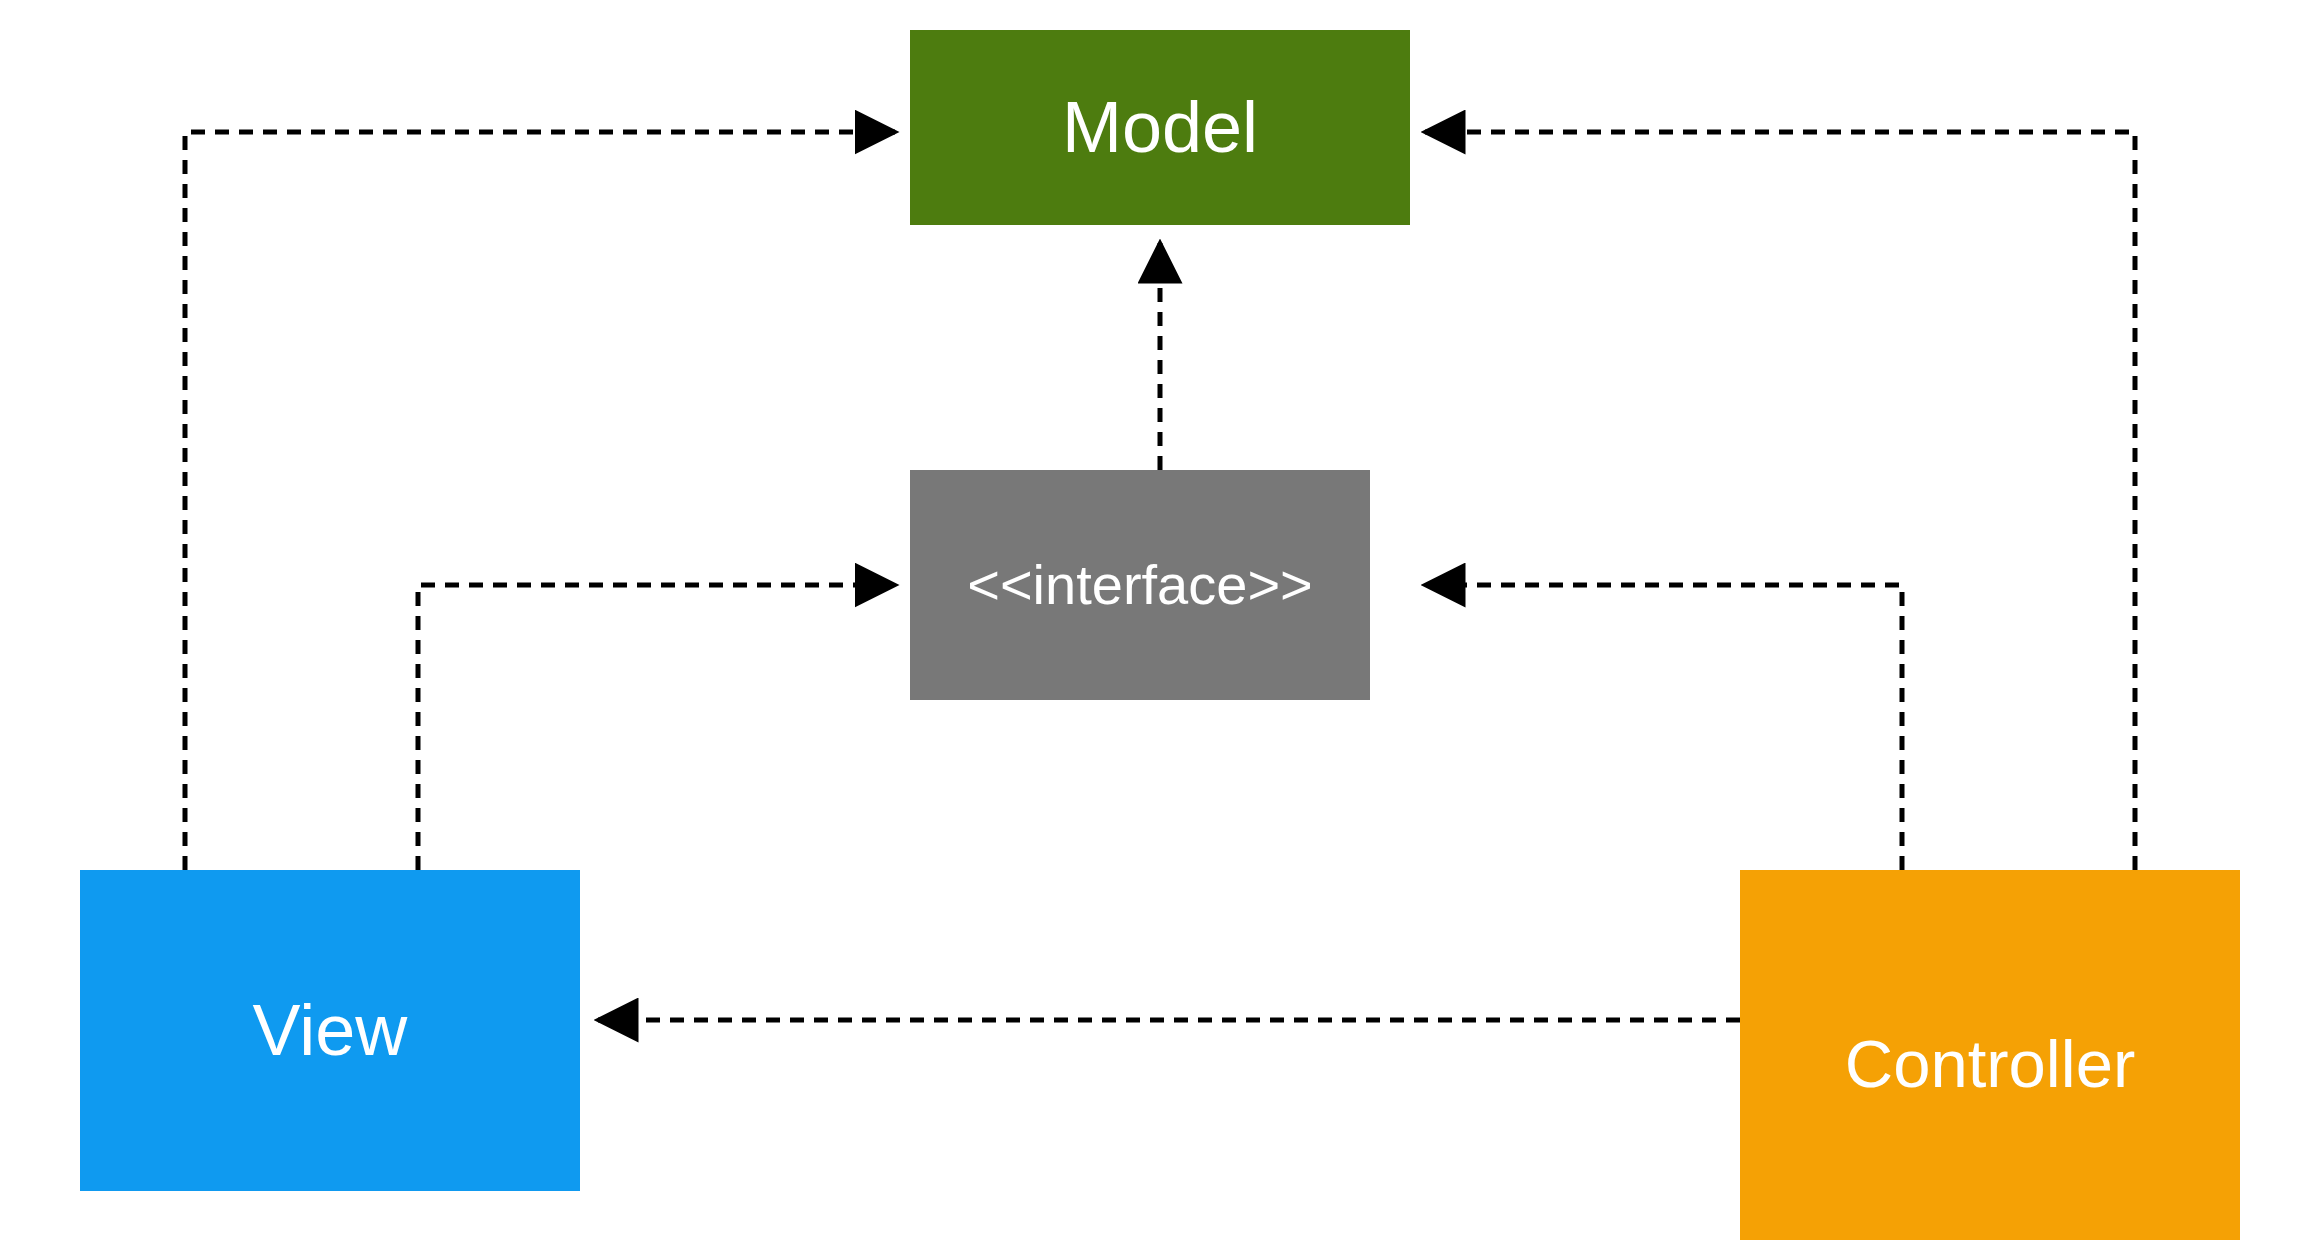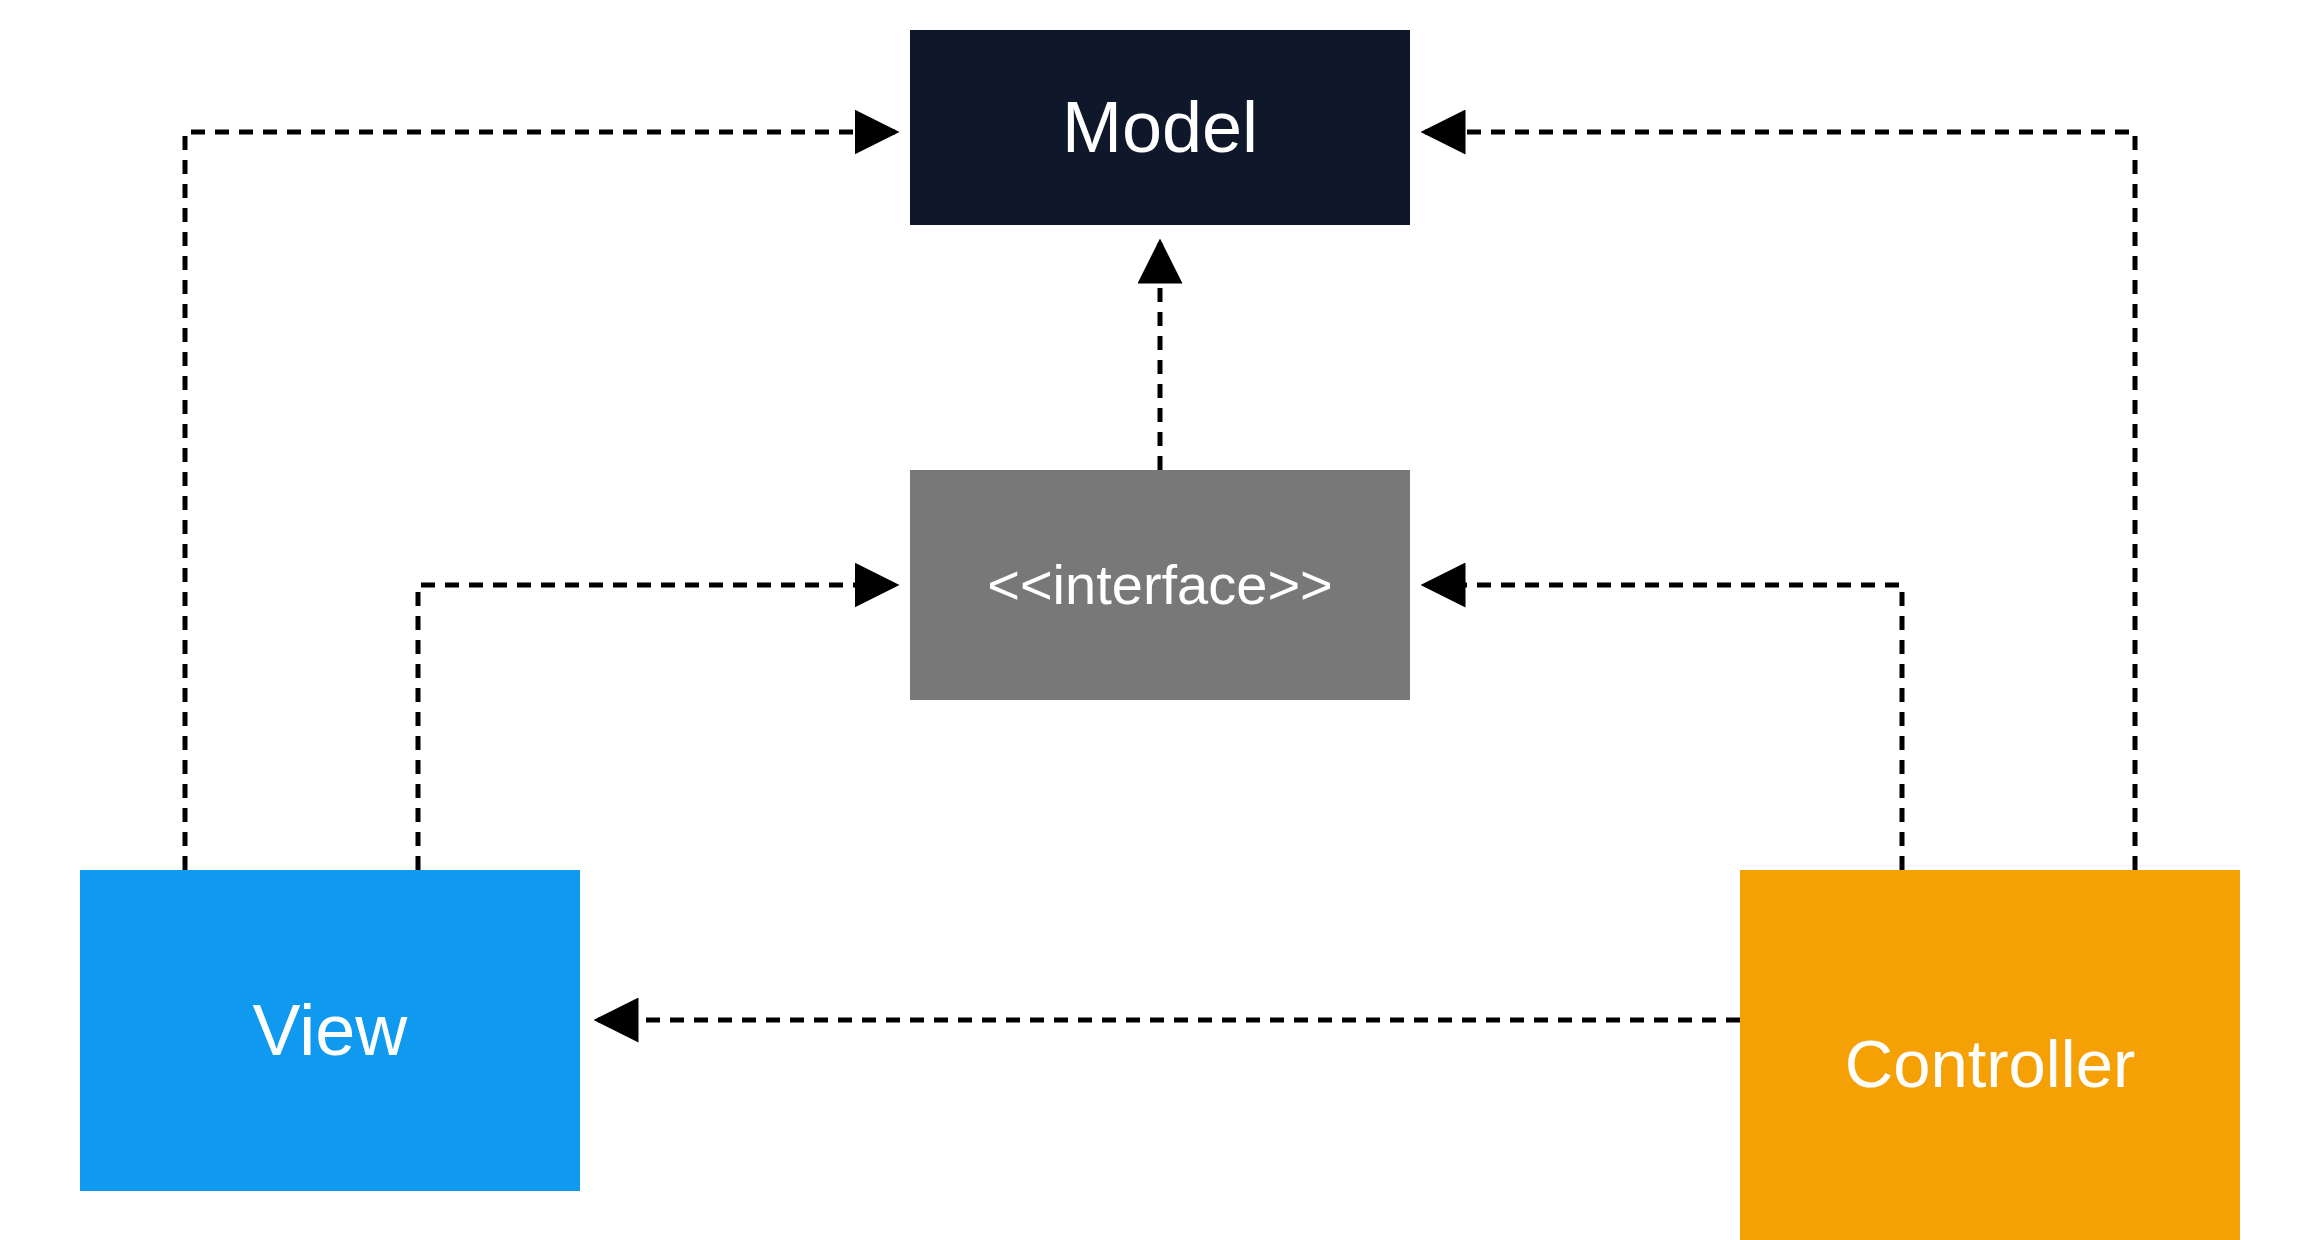--- a/index.html
+++ b/index.html
@@ -20,21 +20,21 @@
     position: absolute;
     display: flex;
     flex-direction: column;
     align-items: center;
     justify-content: center;
     color: #ffffff;
     text-align: center;
     line-height: 1.15;
   }
   .box.model      { left: 910px;  top: 30px;  width: 500px; height: 195px; font-size: 72px; }
-  .box.observer   { left: 910px;  top: 470px; width: 500px; height: 230px; font-size: 56px; }
+  .box.observer   { left: 910px;  top: 470px; width: 460px; height: 230px; font-size: 56px; }
   .box.view       { left: 80px;   top: 870px; width: 500px; height: 321px; font-size: 72px; }
   .box.controller { left: 1740px; top: 870px; width: 500px; height: 388px; font-size: 67px; }
 
   svg.wires {
     position: absolute;
     left: 0; top: 0;
     width: 2320px;
     height: 1240px;
     pointer-events: none;
   }
@@ -57,21 +57,21 @@
 
     <path d="M 2135 870  L 2135 132  L 1425 132" fill="none" stroke="#000" stroke-width="5" stroke-dasharray="14 10" marker-end="url(#ah)"></path>
 
     <path d="M 1902 870  L 1902 585  L 1425 585" fill="none" stroke="#000" stroke-width="5" stroke-dasharray="14 10" marker-end="url(#ah)"></path>
 
     <path d="M 1160 470  L 1160 243" fill="none" stroke="#000" stroke-width="5" stroke-dasharray="14 10" marker-end="url(#ah)"></path>
 
     <path d="M 1740 1020  L 598 1020" fill="none" stroke="#000" stroke-width="5" stroke-dasharray="14 10" marker-end="url(#ah)"></path>
   </svg>
 
-  <div class="box model" style="background:#0f172a">
+  <div class="box model" style="background:#4d7c0f">
     <span>Model</span>
   </div>
 
   <div class="box observer" style="background:#787878">
     <span>&lt;&lt;interface&gt;&gt;</span>
   </div>
 
   <div class="box view" style="background:#0F9AF0">
     <span>View</span>
   </div>

